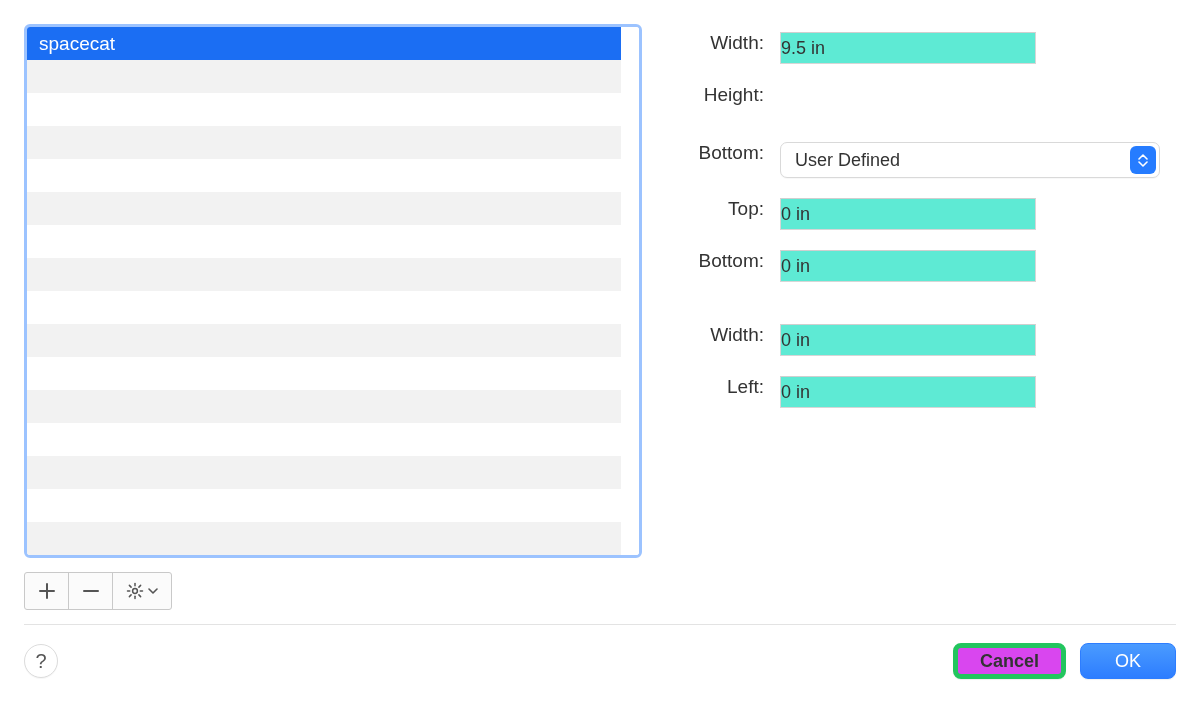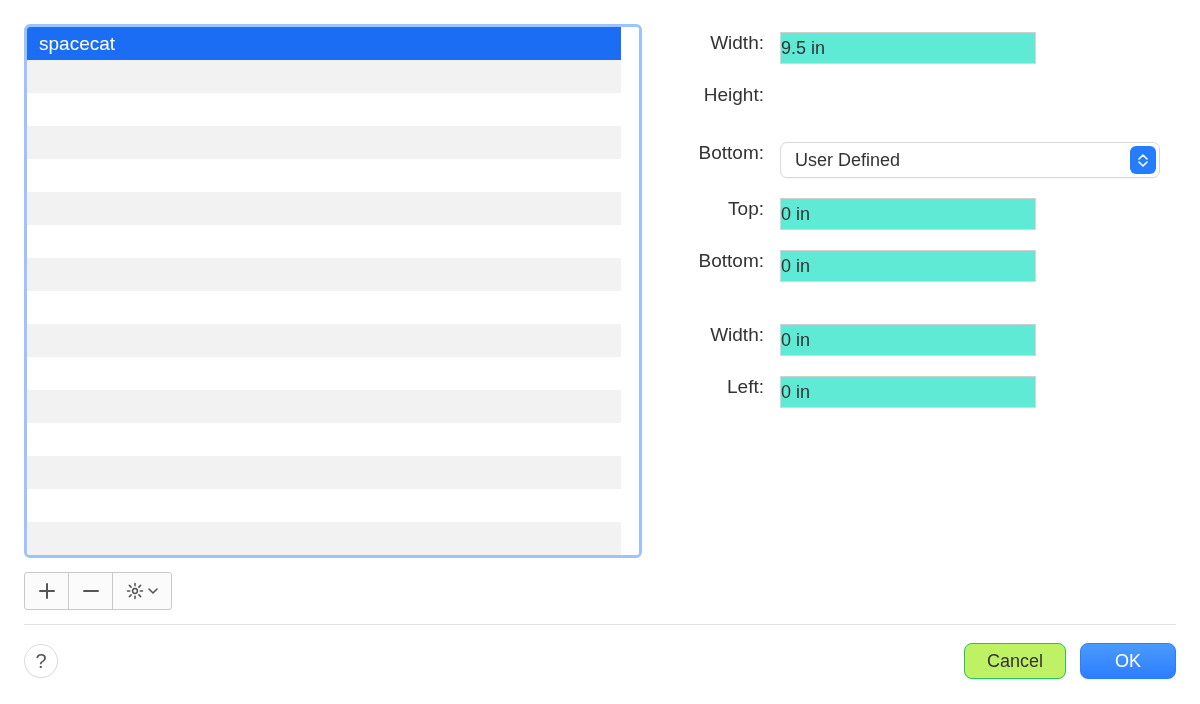--- a/index.html
+++ b/index.html
@@ -171,23 +171,24 @@
     font-size: 18px;
     border-radius: 8px;
     cursor: pointer;
     display: inline-flex;
     align-items: center;
     justify-content: center;
     margin-left: 14px;
     box-shadow: 0 1px 1px rgba(0,0,0,0.06);
   }
   .btn.secondary {
-    background: #bef264;
-    border: 1px solid #22c55e;
+    background: #d946ef;
+    border: 5px solid #22c55e;
     color: #333;
+    font-weight: bold;
   }
   .btn.primary {
     background: linear-gradient(#4a9bff, #2d7dff);
     border: 1px solid #2d7dff;
     color: #fff;
     text-align: center;
   }
 </style>
 </head>
 <body>

